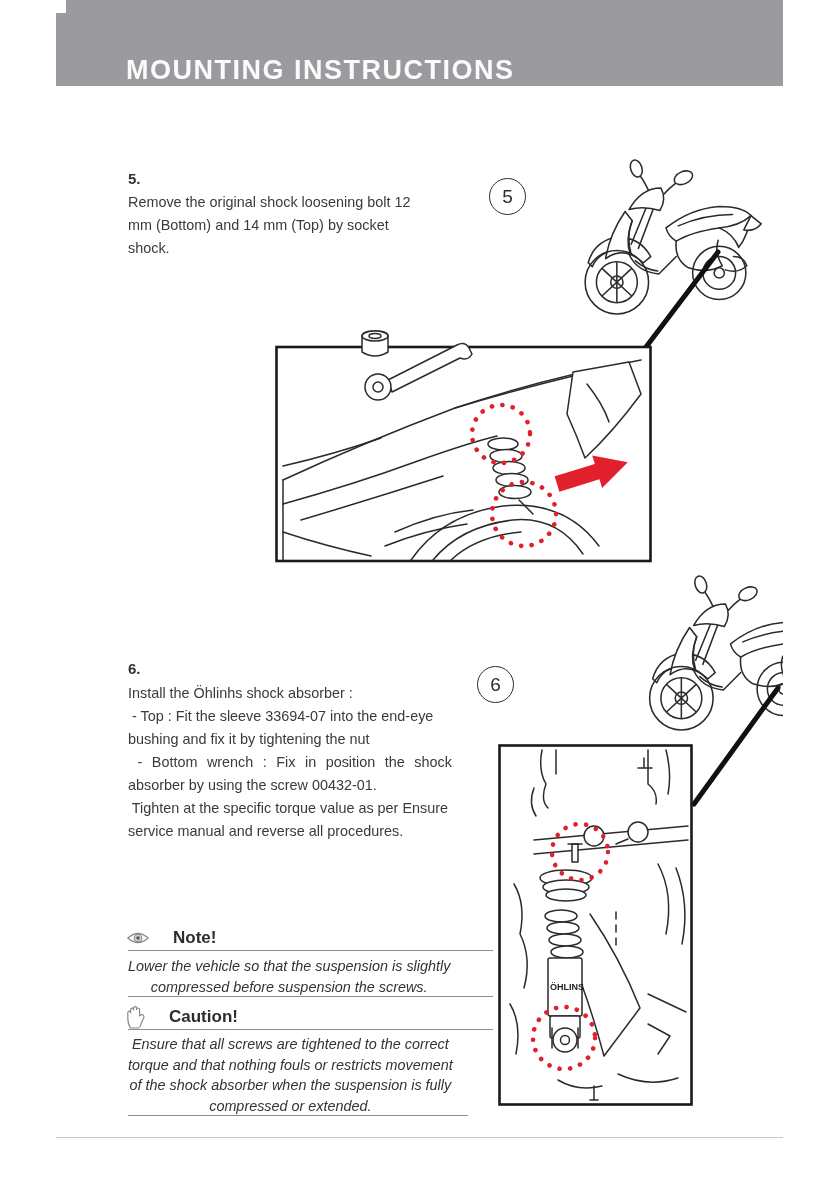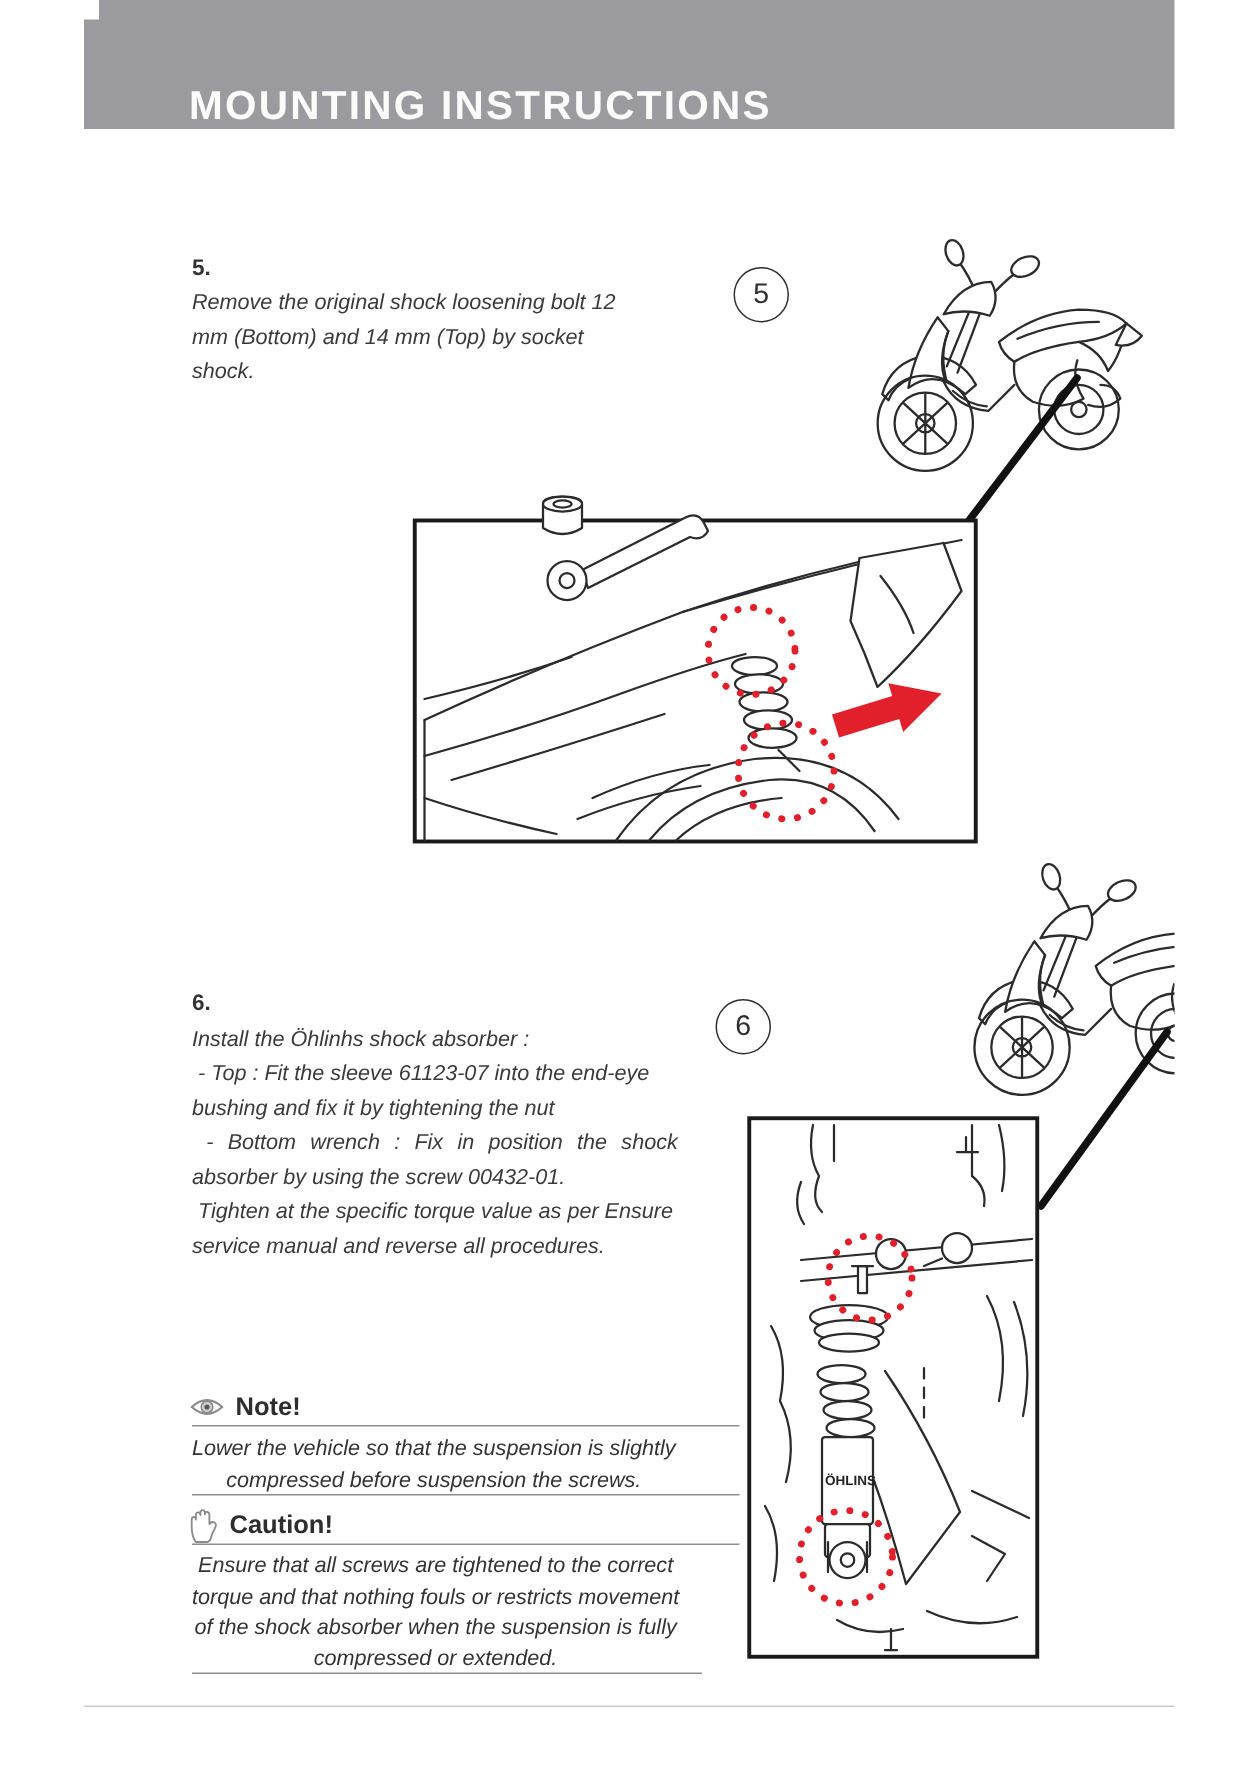--- a/index.html
+++ b/index.html
@@ -11,29 +11,29 @@
   }
   
   .banner { position:absolute; left:0; top:0; width:839px; height:86px; background:#9b9b9f; }
   .banner-notch { position:absolute; left:0; top:0; width:10px; height:13px; background:#ffffff; }
   .page-title {
     position:absolute; left:70px; top:57px; font-size:27px; font-weight:bold;
     letter-spacing:1.5px; color:#fbfbfb; line-height:1;
   }
   
   .step-num { position:absolute; font-size:15px; font-weight:bold; color:#333; }
-  .step-lines { position:absolute; font-size:14.4px; line-height:23px; color:#3a3a3a;font-style:italic; }
+  .step-lines { position:absolute; font-size:14.4px; line-height:23px; color:#3a3a3a; }
   .step-lines div { white-space:pre; }
   .wspace { word-spacing:5.5px; }
   .badge {
     position:absolute; width:37px; height:37px; border:1.6px solid #2e2e2e; border-radius:50%;
     text-align:center; line-height:35px; font-size:19px; color:#2e2e2e; background:#fff;
   }
   
-  .callout-head { position:absolute; display:flex; align-items:center; gap:7px; }
+  .callout-head { position:absolute; display:flex; align-items:center; gap:23px; }
   .callout-title { font-size:17px; font-weight:bold; color:#2d2d2d; }
   .callout-lines { position:absolute; font-style:italic; font-size:14.4px; color:#333; }
   .callout-lines div { white-space:pre;text-align:center; }
   .rule { position:absolute; height:1px; background:#8f8f8f; }
   .footer-rule { position:absolute; left:0; top:1137px; width:839px; height:1px; background:#c9c9c9; }
   .page-num { position:absolute; left:0; top:1146px; width:839px; text-align:right; font-size:15px; color:#444; }
   svg { position:absolute; overflow:visible; }
   .hidden-defs { width:0; height:0; position:absolute; }
   
   .ln { fill:none; stroke:#2b2b2b; stroke-width:1.5; stroke-linecap:round; stroke-linejoin:round; }
@@ -142,21 +142,21 @@
       <circle class="lnf" cx="103" cy="45" r="5"></circle>
       <path class="lnf" d="M87,-6 Q87,-11 100,-11 Q113,-11 113,-6 L113,10 Q100,18 87,10 Z"></path>
       <ellipse class="lnf" cx="100" cy="-6" rx="13" ry="5"></ellipse>
       <ellipse class="lnf" cx="100" cy="-6" rx="6" ry="2.4"></ellipse>
     </g>
   </svg>
 
   <div class="step-num" style="left:72px; top:660px;">6.</div>
   <div class="step-lines" style="left:72px; top:682px; width:370px;">
     <div>Install the Öhlinhs shock absorber :</div>
-    <div> - Top : Fit the sleeve 61123-07 into the end-eye</div>
+    <div> - Top : Fit the sleeve 33694-07 into the end-eye</div>
     <div>bushing and fix it by tightening the nut</div>
     <div class="wspace"> - Bottom wrench : Fix in position the shock</div>
     <div>absorber by using the screw 00432-01.</div>
     <div> Tighten at the specific torque value as per Ensure</div>
     <div>service manual and reverse all procedures.</div>
   </div>
   <div class="badge" style="left:421px; top:666px;">6</div>
 
   <svg style="left:572px; top:562px;" width="205" height="172" viewBox="0 0 200 168">
     <use href="#scooter-art"></use>

